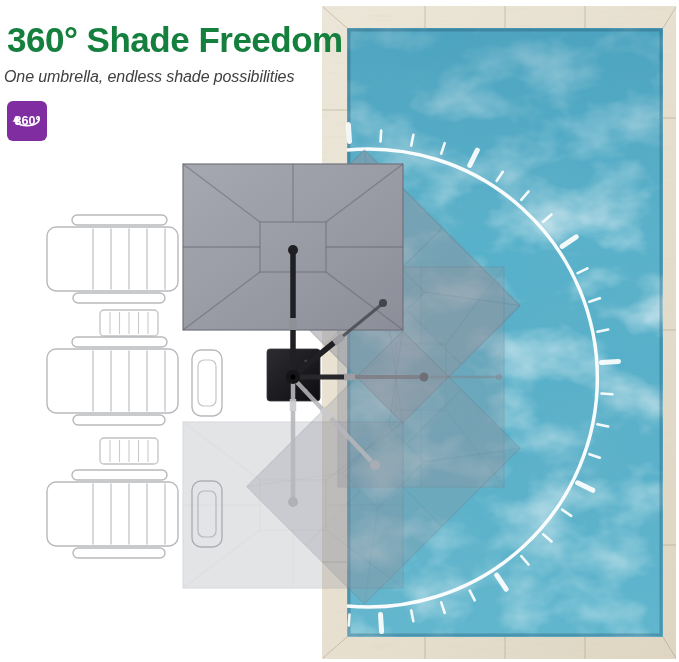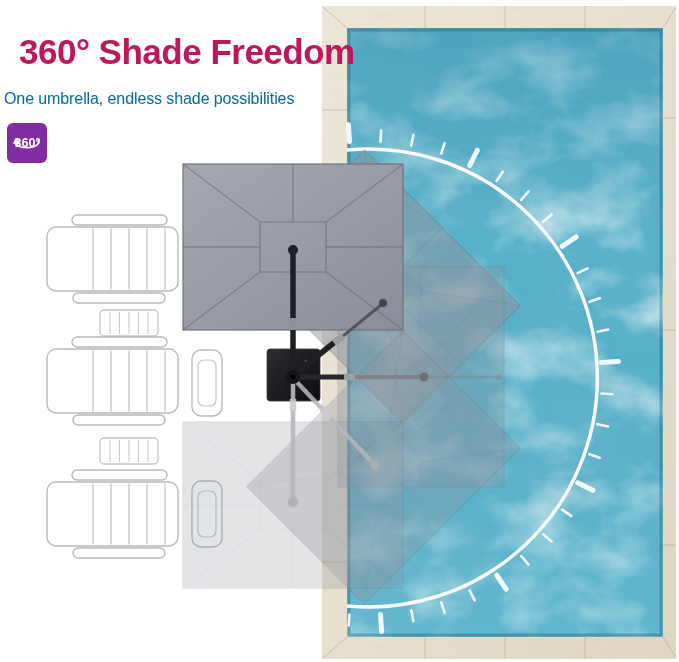--- a/index.html
+++ b/index.html
@@ -1,21 +1,21 @@
 <!DOCTYPE html>
 <html><head>
 <meta charset="utf-8">
 <style>
   html,body{margin:0;padding:0;background:#fff;}
   body{width:679px;height:662px;position:relative;overflow:hidden;
        font-family:"Liberation Sans",sans-serif;}
   .scene{position:absolute;left:0;top:0;}
   .header{position:absolute;left:3px;top:16px;z-index:5;}
-  .header h1{margin:16px;font-size:35px;font-weight:bold;color:#be185d;letter-spacing:-0.5px;line-height:40px;}
-  .header p{margin:18px 0 0 1px;font-size:16px;color:#0369a1;letter-spacing:-0.1px;}
+  .header h1{margin:4px;font-size:35px;font-weight:bold;color:#15803d;letter-spacing:-0.5px;line-height:40px;}
+  .header p{margin:8px 0 0 1px;font-size:16px;color:#404040;letter-spacing:-0.1px;font-style:italic;}
   .badge{display:block;margin:15px 0 0 4px;width:40px;height:40px;}
 </style>
 </head>
 <body>
 
 <svg class="scene" width="679" height="662" viewBox="0 0 679 662">
   <defs>
     <linearGradient id="gDeck" x1="0" y1="0" x2="1" y2="1">
       <stop offset="0" stop-color="#ece6d8"></stop>
       <stop offset="0.5" stop-color="#e7e0d0"></stop>

